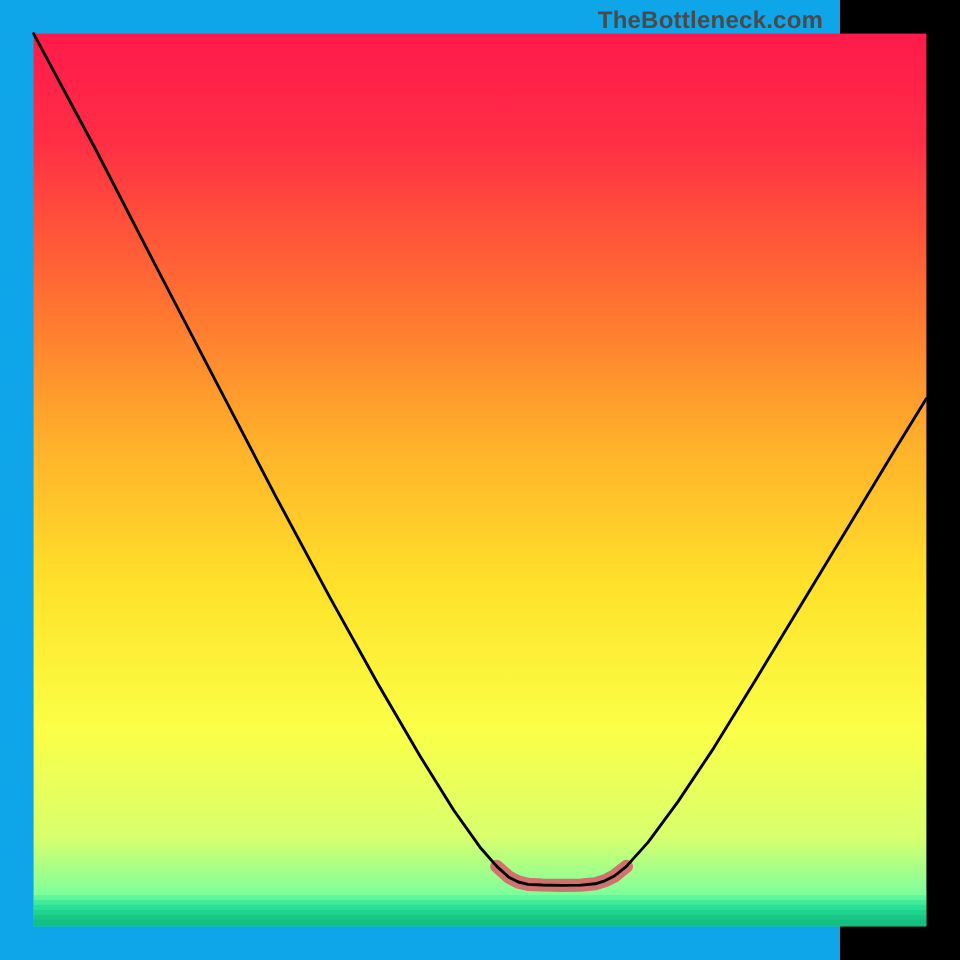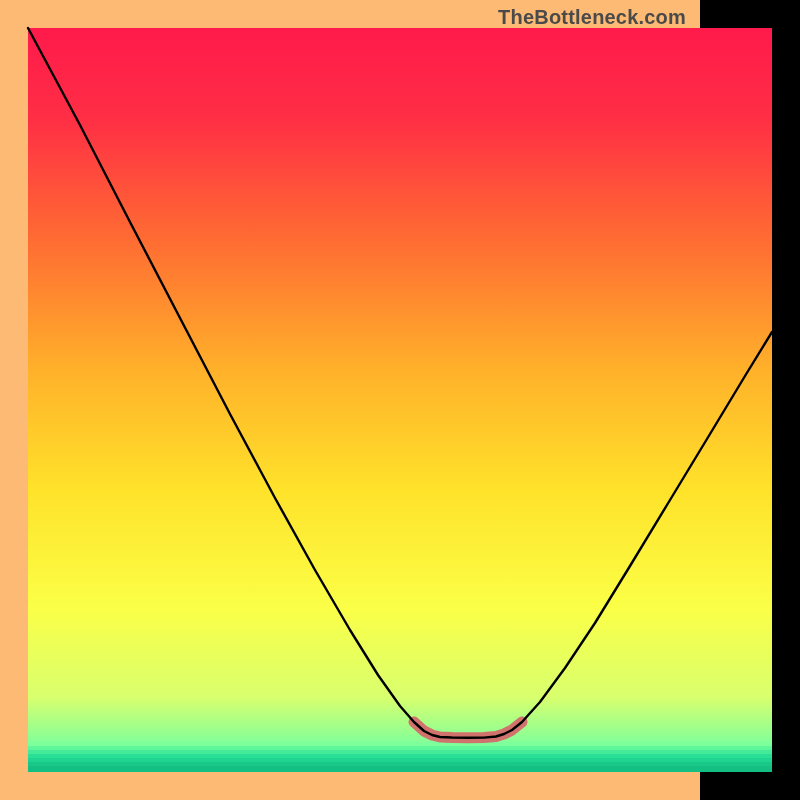--- a/index.html
+++ b/index.html
@@ -8,21 +8,21 @@
     width: 800px;
     height: 800px;
     overflow: hidden;
     background: #000;
     font-family: Arial, Helvetica, sans-serif;
   }
   .stage {
     position: relative;
     width: 700px;
     height: 800px;
-    background: #fdba74;
+    background: #0ea5e9;
   }
   .watermark {
     position: absolute;
     top: 6px;
     right: 14px;
     color: #4a4a4a;
     font-size: 20px;
     font-weight: 600;
     letter-spacing: 0.2px;
     user-select: none;

